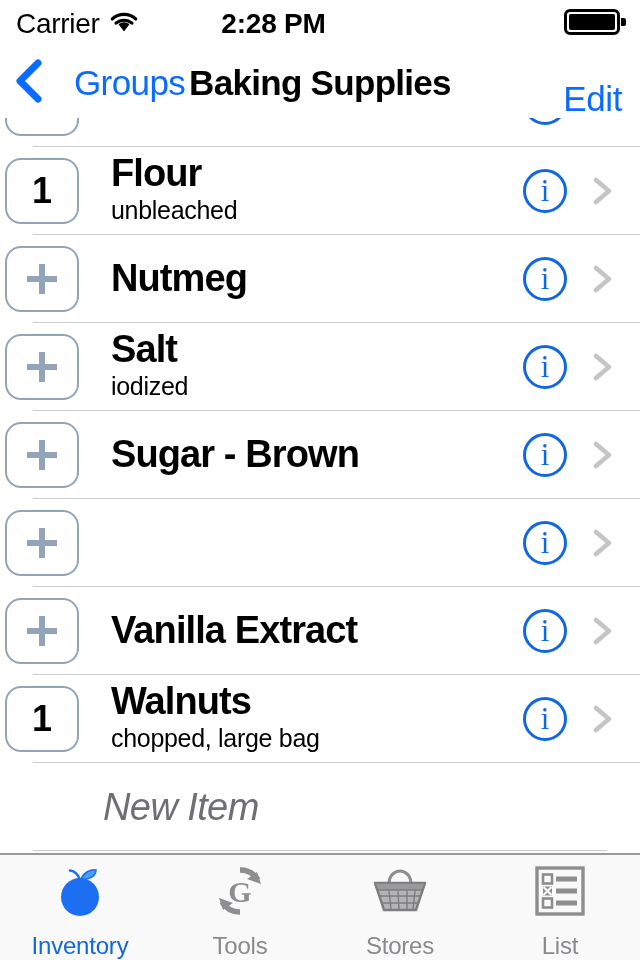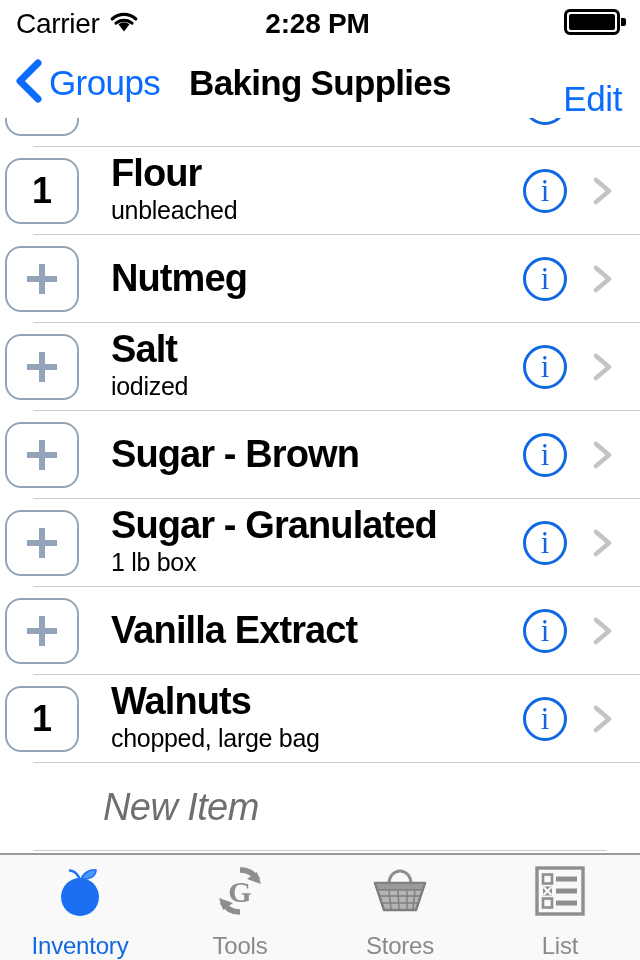--- a/index.html
+++ b/index.html
@@ -14,35 +14,35 @@
 
   
   #statusbar {
     position:absolute; top:0; left:0; width:640px; height:48px;
     display:flex; align-items:center; background:#fff;
   }
   #sb-left { position:absolute; left:16px; display:flex; align-items:center; gap:9px; }
   #sb-carrier { font-size:28px; color:#000; letter-spacing:-0.3px; }
   #sb-center {
     position:absolute; left:0; width:547px; text-align:center;
-    font-size:28px; font-weight:bold; color:#000; letter-spacing:-0.2px;margin-left:44px;
+    font-size:28px; font-weight:bold; color:#000; letter-spacing:-0.2px;
   }
   #sb-right { position:absolute; right:14px; display:flex; align-items:center; }
 
   
   #navbar {
     position:absolute; top:48px; left:0; width:640px; height:70px;
     background:#fff;
   }
   #nav-back {
     position:absolute; left:14px; top:0; height:70px;
     display:flex; align-items:center; gap:5px; cursor:pointer;
   }
   #nav-back .chev { display:block; }
-  #nav-back-label { font-size:35px; color:#0a6cff; letter-spacing:-0.6px; }
+  #nav-back-label { font-size:35px; color:#0a6cff; letter-spacing:-0.6px;margin-left:25px; }
   #nav-title {
     position:absolute; left:0; top:0; width:640px; height:70px;
     display:flex; align-items:center; justify-content:center;
     font-size:35px; font-weight:bold; color:#000; letter-spacing:-0.7px;
   }
   #nav-edit {
     position:absolute; right:18px; top:16px; height:70px;
     display:flex; align-items:center;
     font-size:35px; color:#0a6cff; letter-spacing:-0.4px; cursor:pointer;
   }
@@ -263,24 +263,20 @@
         <div class="disclosure">
           <svg width="22" height="28" viewBox="0 0 22 28">
               <path d="M4 3 L17 14 L4 25" stroke="#c4c4c6" stroke-width="4.5" fill="none" stroke-linecap="round" stroke-linejoin="round"></path>
             </svg>
         </div>
       </div>
 
       <div class="row">
         <div class="qty-box">
           <span class="qty-plus"></span>
-        </div>
-        <div class="row-text has-sub">
-          <div class="row-title">Sugar - Granulated</div>
-          <div class="row-sub">1 lb box</div>
         </div>
         <div class="info-btn">
             <span>i</span>
           </div>
         <div class="disclosure">
           <svg width="22" height="28" viewBox="0 0 22 28">
               <path d="M4 3 L17 14 L4 25" stroke="#c4c4c6" stroke-width="4.5" fill="none" stroke-linecap="round" stroke-linejoin="round"></path>
             </svg>
         </div>
       </div>

